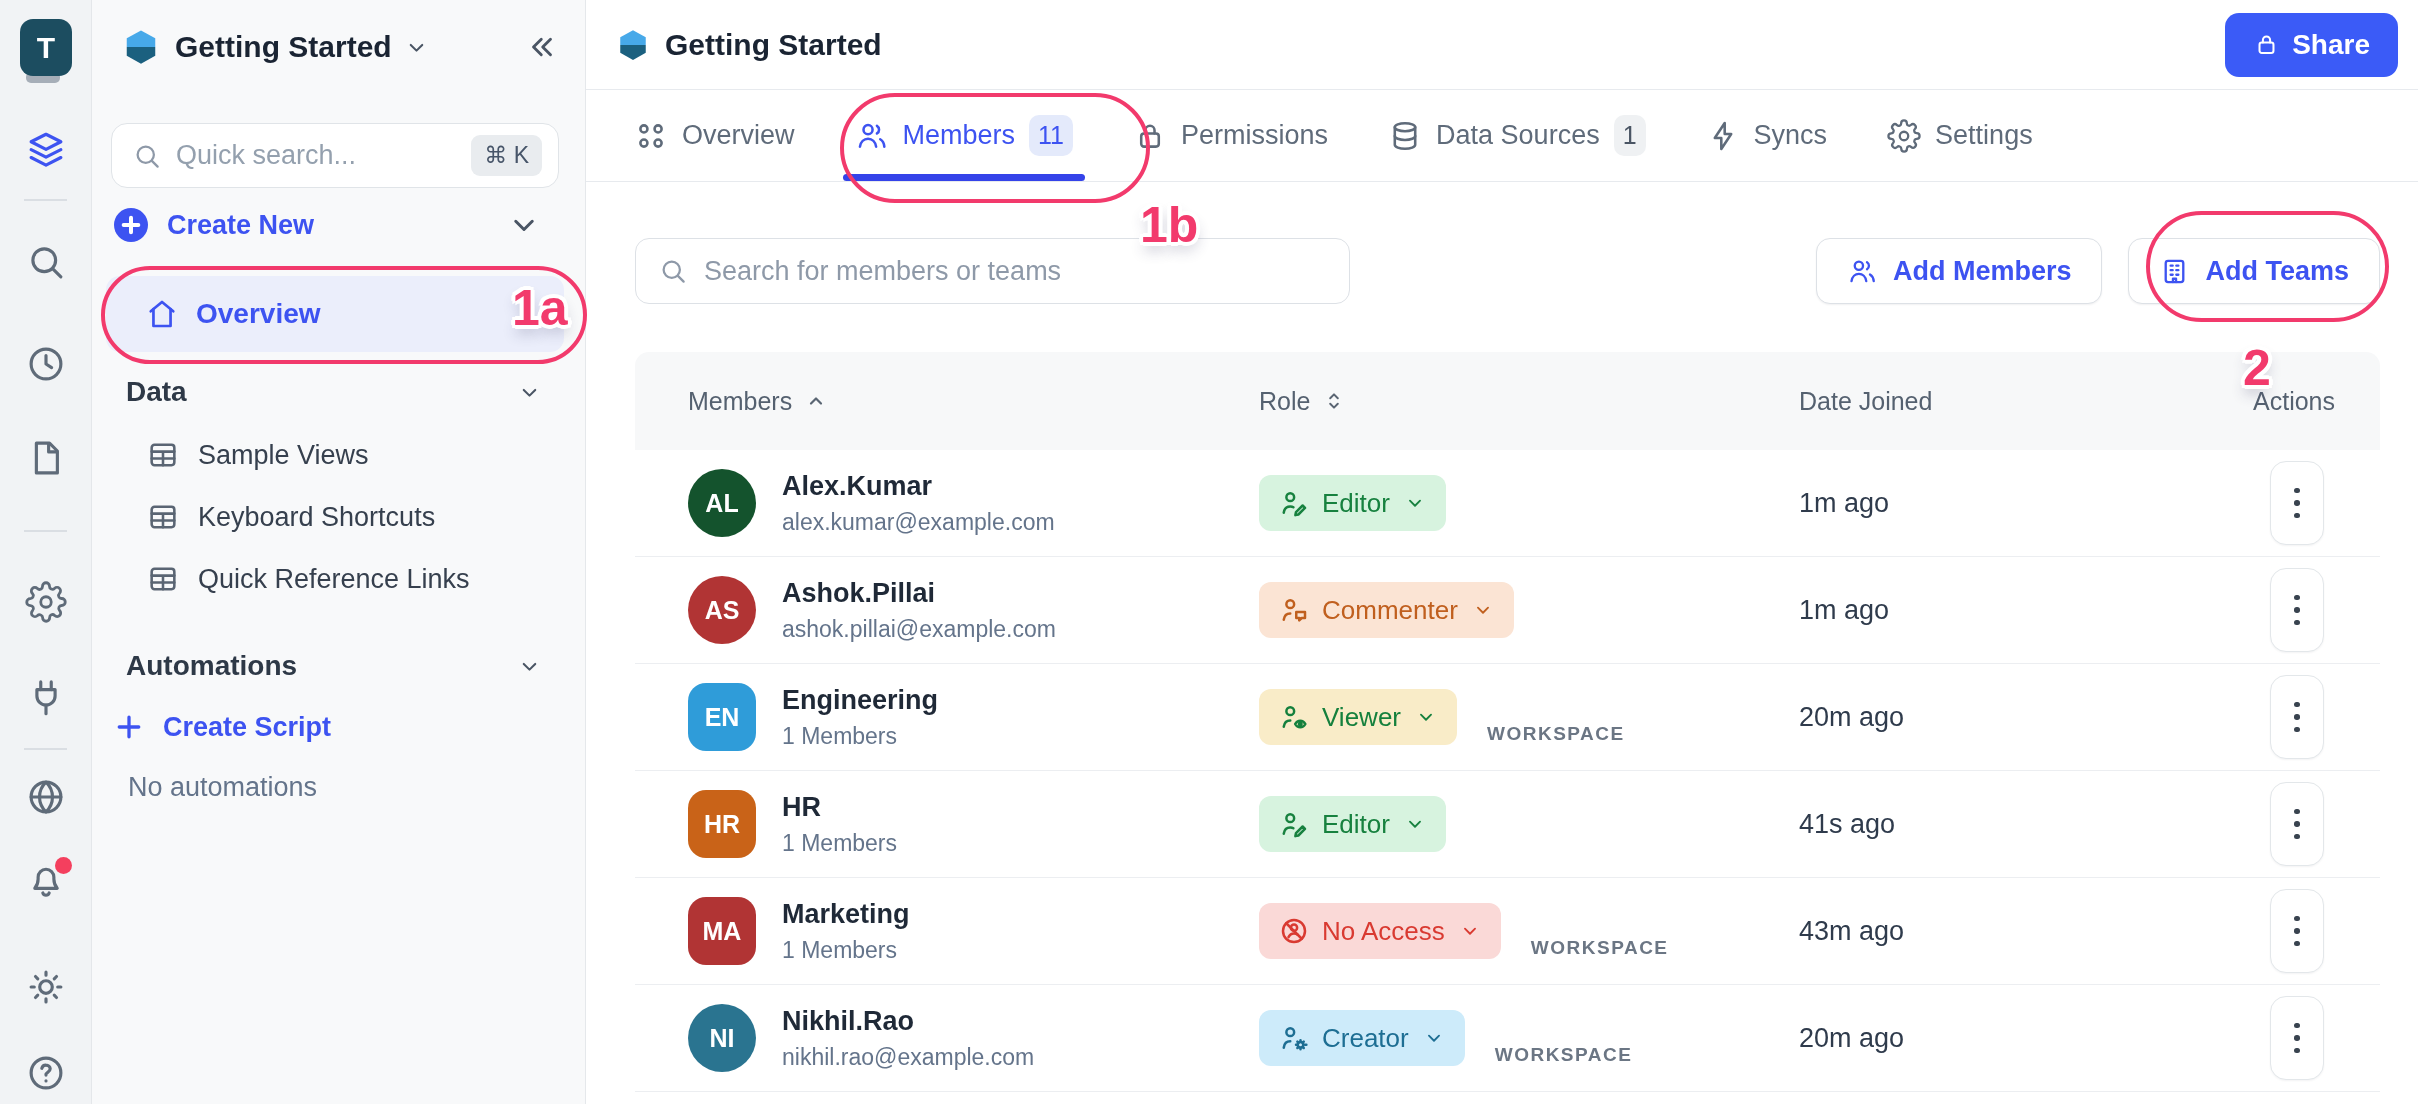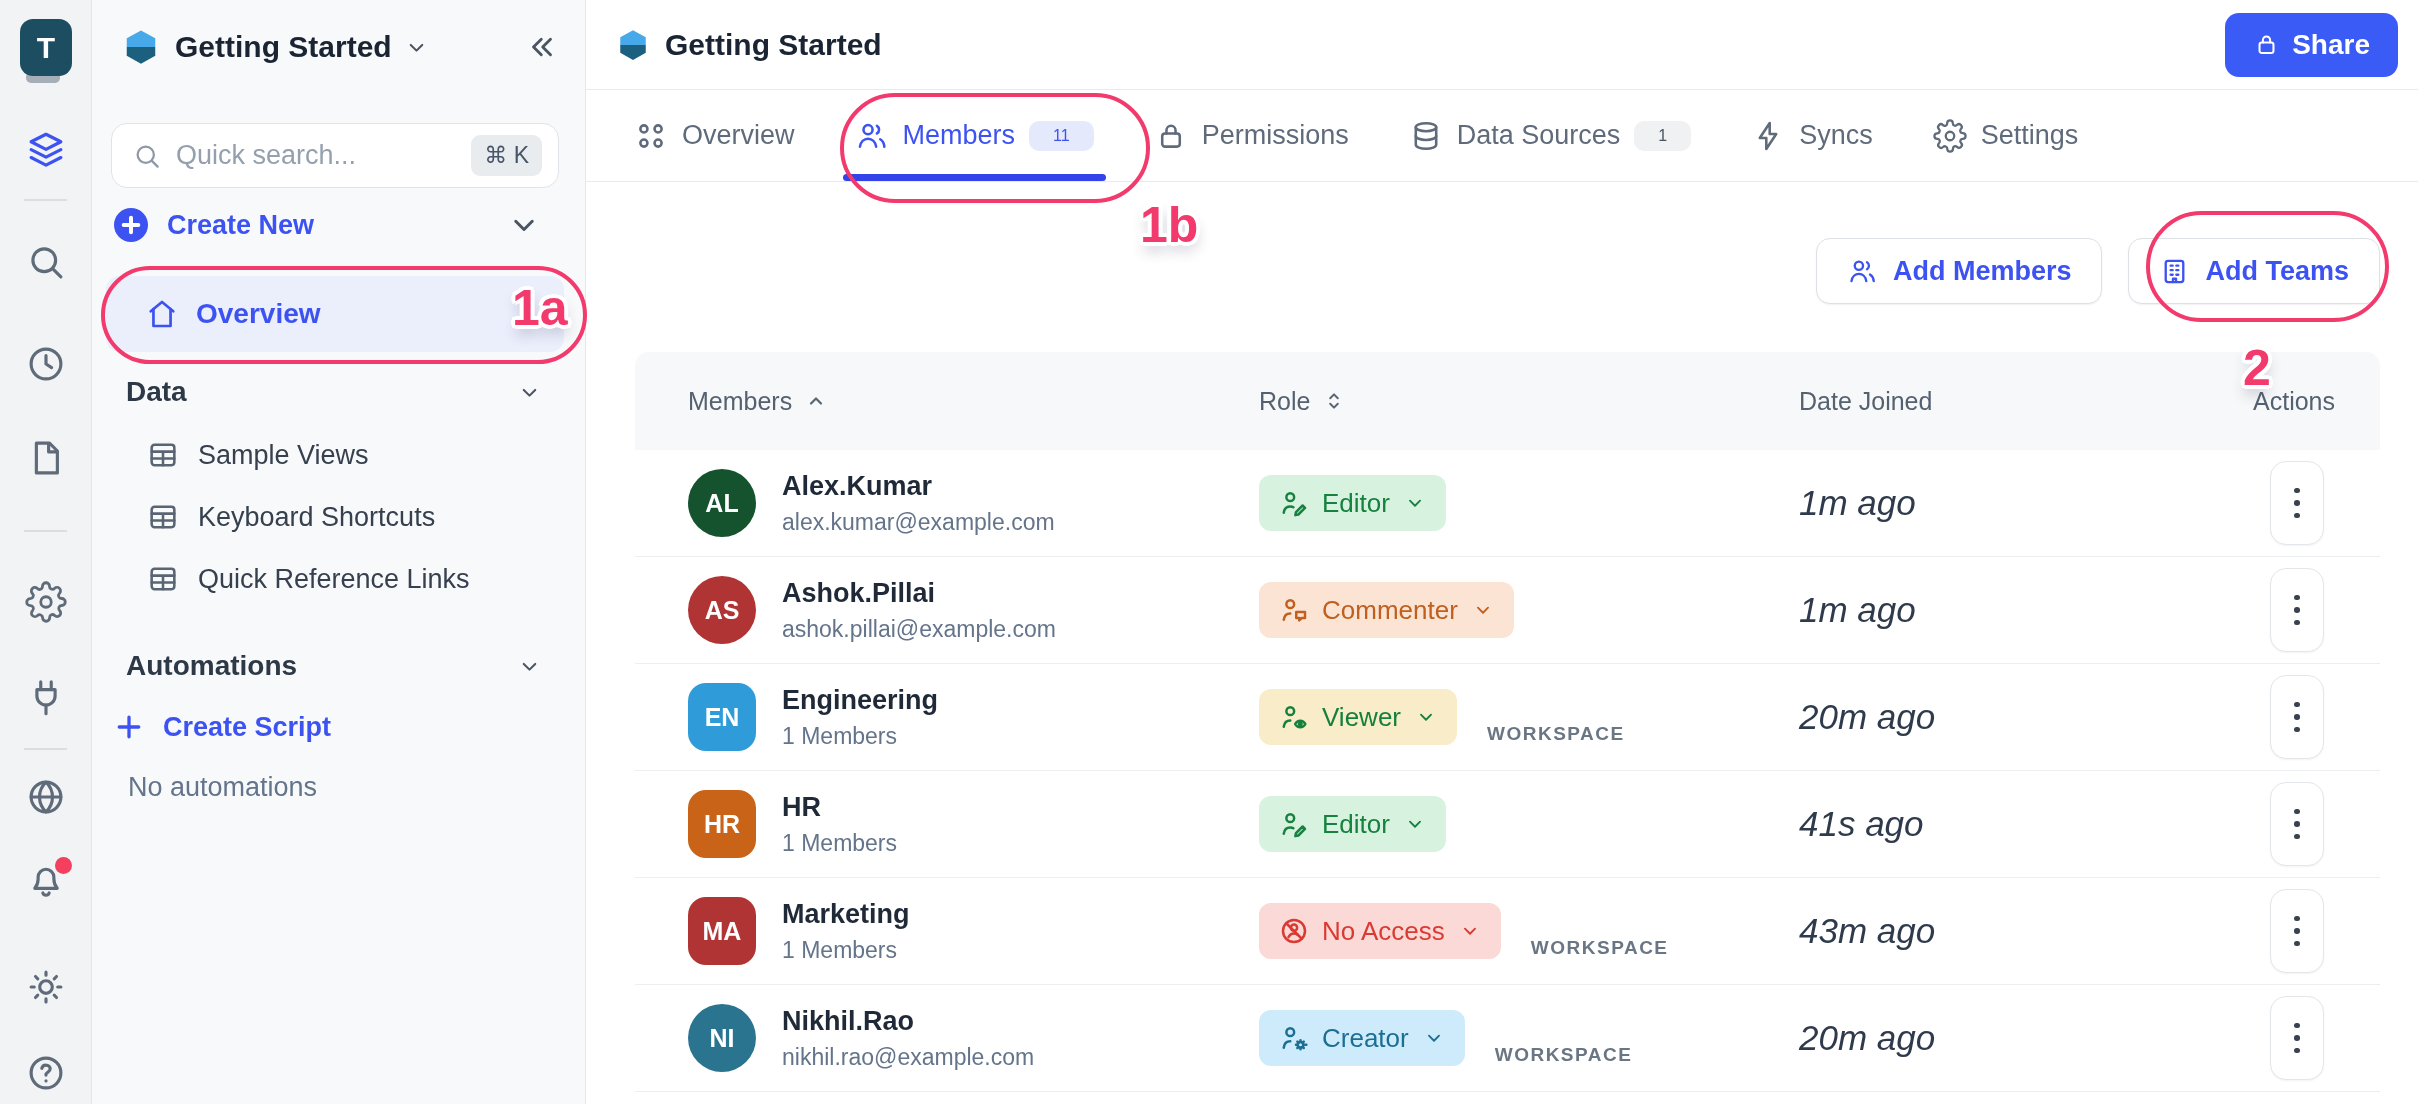--- a/index.html
+++ b/index.html
@@ -61,21 +61,21 @@
   .mh-logo{width:34px;height:34px;}
   .mh-title{margin-left:15px;font-size:30px;font-weight:700;color:var(--ink);}
   .share-btn{margin-left:auto;display:flex;align-items:center;gap:12px;background:var(--share);color:#fff;border:none;
     border-radius:14px;padding:0 28px;height:64px;font-size:28px;font-weight:600;cursor:pointer;font-family:inherit;}
   .share-btn .icon{width:27px;height:27px;}
   .tabbar{height:92px;border-bottom:1.5px solid var(--border);display:flex;align-items:center;padding-left:48px;gap:60px;}
   .tab{position:relative;height:100%;display:flex;align-items:center;gap:14px;font-size:27px;color:var(--gray);cursor:pointer;}
   .tab .icon{width:34px;height:34px;}
   .tab.active{color:var(--accent);font-weight:500;}
   .tab.active::after{content:"";position:absolute;left:-12px;right:-12px;bottom:0;height:7px;background:var(--underline);border-radius:4px;}
-  .badge{font-size:16px;padding:6px 24px;border-radius:10px;}
+  .badge{font-size:25px;padding:6px 9px;border-radius:10px;}
   .badge.blue{background:#E4EAFB;color:var(--accent);}
   .badge.gray{background:#EFF1F3;color:#4A5564;}
 
   .toolbar{position:absolute;top:238px;left:49px;right:38px;height:66px;display:flex;align-items:center;}
   .member-search{width:715px;height:66px;border:1.5px solid #DDE1E6;border-radius:14px;background:#fff;
     display:flex;align-items:center;padding:0 22px;gap:16px;}
   .member-search .icon{width:30px;height:30px;color:#8E99A8;}
   .member-search input{flex:1;border:none;outline:none;background:transparent;font-size:27px;color:#333;min-width:0;font-family:inherit;}
   .member-search input::placeholder{color:#8E99A8;}
   .toolbar-buttons{margin-left:auto;display:flex;gap:26px;}
@@ -95,21 +95,21 @@
   .avatar{width:68px;height:68px;color:#fff;font-size:25px;font-weight:600;display:flex;align-items:center;justify-content:center;}
   .avatar.circle{border-radius:50%;}
   .avatar.rounded{border-radius:18px;}
   .m-name{font-size:27px;font-weight:700;color:#1F2937;}
   .m-sub{font-size:23px;color:#64748B;margin-top:7px;}
   .role-cell{display:flex;align-items:flex-end;gap:30px;}
   .pill{display:inline-flex;align-items:center;gap:13px;height:56px;padding:0 20px;border-radius:12px;font-size:26px;font-weight:500;cursor:pointer;}
   .pill .icon{width:30px;height:30px;}
   .pill .chev{width:22px;height:22px;margin-left:1px;}
   .ws-label{font-size:19px;font-weight:600;letter-spacing:1.5px;color:#6B7684;}
-  .date-cell{font-size:35px;color:#2F3B4C;font-style:italic;}
+  .date-cell{font-size:27px;color:#2F3B4C;}
   .actions-cell{display:flex;justify-content:center;}
   .kebab{width:54px;height:84px;border:1.5px solid #E3E7EA;border-radius:16px;background:#fff;cursor:pointer;
     box-shadow:0 1px 2px rgba(16,24,40,.05);display:flex;flex-direction:column;align-items:center;justify-content:center;gap:7px;}
   .kebab i{width:5.5px;height:5.5px;border-radius:50%;background:#39434F;}
 
   
   .anno-oval{position:absolute;border:4px solid var(--anno);border-radius:999px;pointer-events:none;z-index:10;}
   #oval-overview{left:101px;top:266px;width:486px;height:98px;}
   #oval-members{left:840px;top:93px;width:310px;height:110px;}
   #oval-addteams{left:2146px;top:211px;width:243px;height:111px;}
@@ -369,20 +369,29 @@
           <svg viewBox="0 0 24 24" fill="none" stroke="currentColor" stroke-width="1.6" stroke-linecap="round" stroke-linejoin="round">
             <circle cx="12" cy="12" r="3"></circle>
             <path d="M19.4 15a1.65 1.65 0 00.33 1.82l.06.06a2 2 0 01-2.83 2.83l-.06-.06a1.65 1.65 0 00-1.82-.33 1.65 1.65 0 00-1 1.51V21a2 2 0 01-4 0v-.09A1.65 1.65 0 009 19.4a1.65 1.65 0 00-1.82.33l-.06.06a2 2 0 01-2.83-2.83l.06-.06a1.65 1.65 0 00.33-1.82 1.65 1.65 0 00-1.51-1H3a2 2 0 010-4h.09A1.65 1.65 0 004.6 9a1.65 1.65 0 00-.33-1.82l-.06-.06a2 2 0 012.83-2.83l.06.06a1.65 1.65 0 001.82.33H9a1.65 1.65 0 001-1.51V3a2 2 0 014 0v.09a1.65 1.65 0 001 1.51 1.65 1.65 0 001.82-.33l.06-.06a2 2 0 012.83 2.83l-.06.06a1.65 1.65 0 00-.33 1.82V9a1.65 1.65 0 001.51 1H21a2 2 0 010 4h-.09a1.65 1.65 0 00-1.51 1z"></path>
           </svg>
         </span>
         <span>Settings</span>
       </div>
     </div>
 
   <div class="toolbar">
+    <div class="member-search">
+      <span class="icon">
+          <svg viewBox="0 0 24 24" fill="none" stroke="currentColor" stroke-width="1.8" stroke-linecap="round" stroke-linejoin="round">
+            <circle cx="11" cy="11" r="6.5"></circle>
+            <path d="M15.9 15.9L20.5 20.5"></path>
+          </svg>
+        </span>
+      <input placeholder="Search for members or teams" style="">
+    </div>
     <div class="toolbar-buttons">
       <button class="btn-light">
         <span class="icon">
             <svg viewBox="0 0 24 24" fill="none" stroke="currentColor" stroke-width="1.8" stroke-linecap="round" stroke-linejoin="round">
               <circle cx="9.2" cy="7.5" r="3.2"></circle>
               <path d="M3.5 19.5c.5-3.4 2.8-5.6 5.7-5.6s5.2 2.2 5.7 5.6"></path>
               <path d="M15.5 4.8a3.2 3.2 0 010 5.4"></path>
               <path d="M17.8 14.3c1.7 1 2.7 2.8 2.9 5.2"></path>
             </svg>
           </span>

